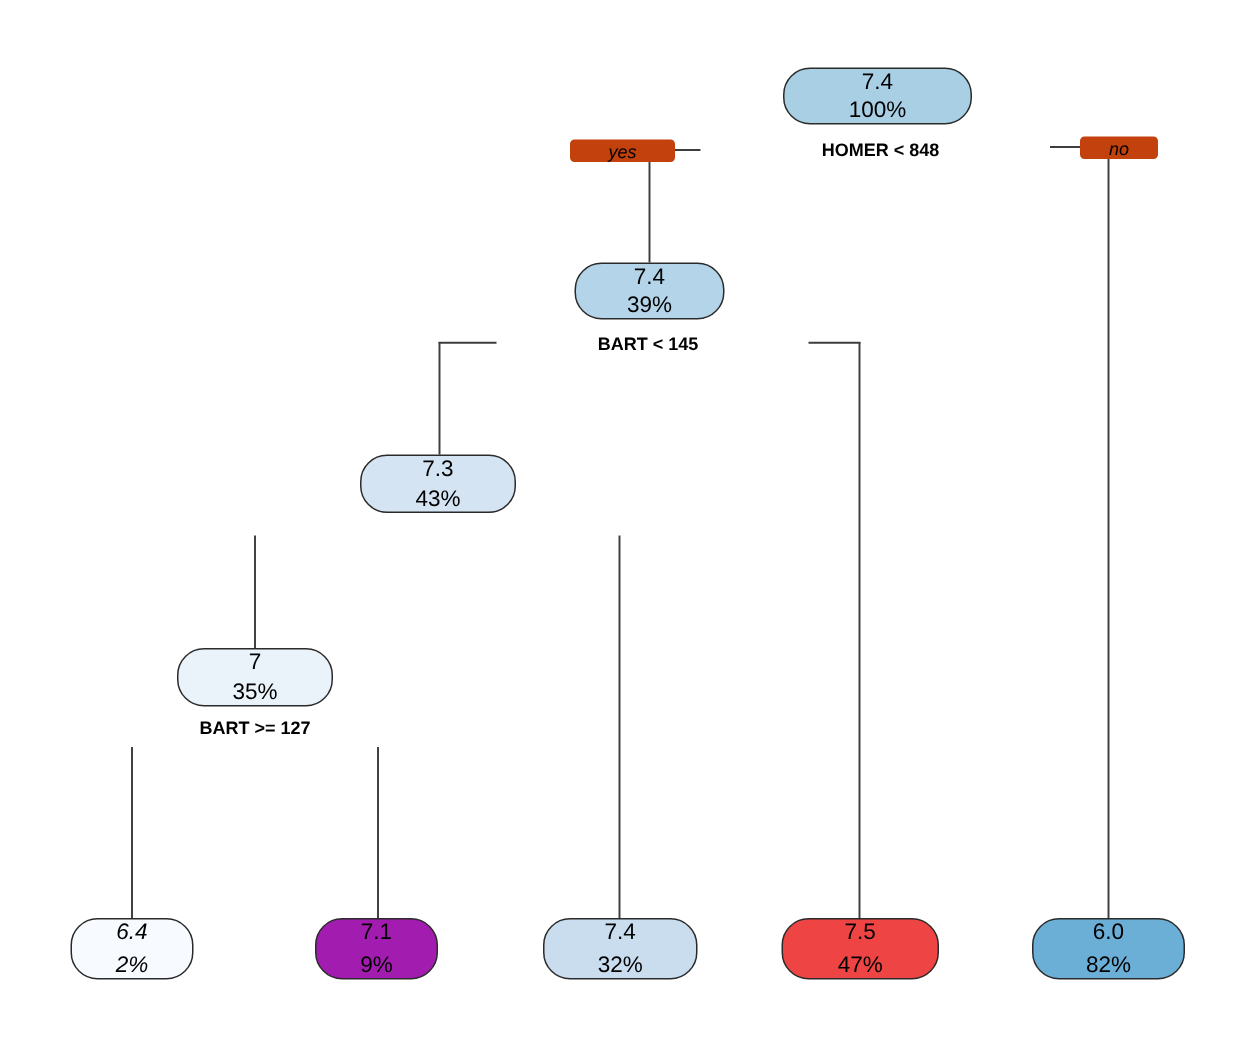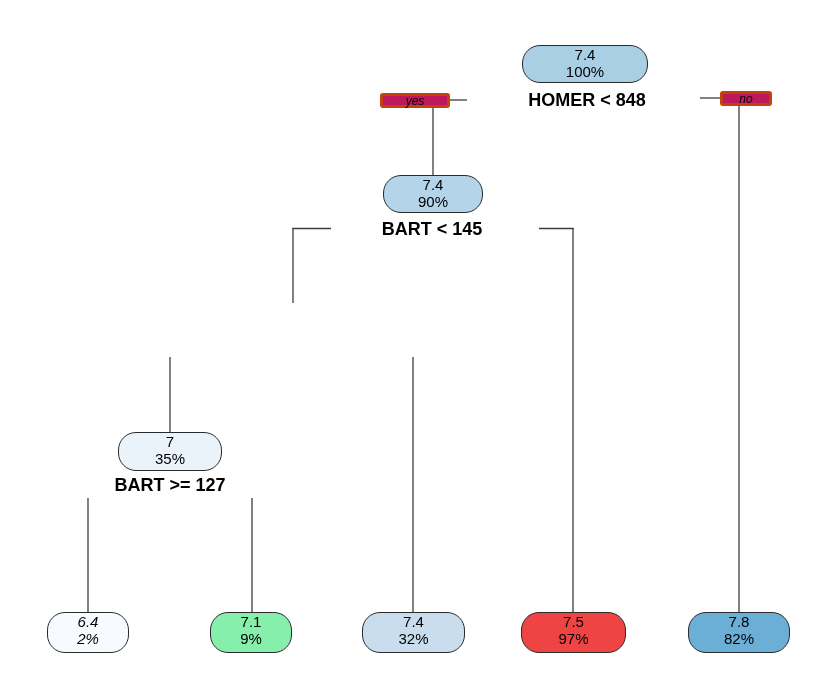--- a/index.html
+++ b/index.html
@@ -14,42 +14,42 @@
   }
   .edges { position: absolute; left: 0; top: 0; width: 836px; height: 697px; }
   .node {
     position: absolute;
     box-sizing: border-box;
     border: 1.3px solid #2b2b2b;
     border-radius: 18px;
     display: flex;
     flex-direction: column;
     align-items: center;
-    justify-content: flex-start;
+    justify-content: space-between;
     font-size: 15px;
     line-height: 17px;
     text-align: center;
     background: #ffffff;
   }
   .split-label {
     position: absolute;
     transform: translateX(-50%);
     font-weight: bold;
-    font-size: 18px;
+    font-size: 12px;
     line-height: 18px;
     white-space: nowrap;
     background: #ffffff;
     padding: 0 14px;
   }
   .branch-label {
     position: absolute;
     box-sizing: border-box;
-    border: 3px solid #c2410c;
+    border: 5px solid #c2410c;
     border-radius: 3px;
-    background: #be185d;
+    background: #c2410c;
     display: flex;
     align-items: center;
     justify-content: center;
     font-size: 12px;
     font-style: italic;
     line-height: 12px;
   }
 </style>
 </head>
 <body>
@@ -77,49 +77,53 @@
     <span>7.4</span>
     <span>100%</span>
   </div>
   <div class="split-label" style="left:587px; top:91px;">HOMER &lt; 848</div>
 
   <div class="branch-label" style="left:380px; top:93px; width:70px; height:15px;">yes</div>
   <div class="branch-label" style="left:720px; top:91px; width:52px; height:15px;">no</div>
 
   <div class="node" style="left: 383px; top: 175px; width: 100px; height: 38px; background: rgb(180, 212, 233);">
     <span>7.4</span>
-    <span>90%</span>
+    <span>39%</span>
   </div>
   <div class="split-label" style="left:432px; top:220px;">BART &lt; 145</div>
 
+  <div class="node" style="left: 240px; top: 303px; width: 104px; height: 39px; background: rgb(212, 228, 243);">
+    <span>7.3</span>
+    <span>43%</span>
+  </div>
 
   <div class="node" style="left: 118px; top: 432px; width: 104px; height: 39px; background: rgb(234, 242, 250);">
     <span>7</span>
     <span>35%</span>
   </div>
   <div class="split-label" style="left:170px; top:476px;">BART &gt;= 127</div>
 
   <div class="node" style="left: 47px; top: 612px; width: 82px; height: 41px; background: rgb(247, 251, 255); font-style: italic;">
     <span>6.4</span>
     <span>2%</span>
   </div>
 
-  <div class="node" style="left: 210px; top: 612px; width: 82px; height: 41px; background: #86efac;">
+  <div class="node" style="left: 210px; top: 612px; width: 82px; height: 41px; background: #a21caf;">
     <span>7.1</span>
     <span>9%</span>
   </div>
 
   <div class="node" style="left: 362px; top: 612px; width: 103px; height: 41px; background: rgb(201, 221, 239);">
     <span>7.4</span>
     <span>32%</span>
   </div>
 
   <div class="node" style="left: 521px; top: 612px; width: 105px; height: 41px; background: #ef4444;">
     <span>7.5</span>
-    <span>97%</span>
+    <span>47%</span>
   </div>
 
   <div class="node" style="left: 688px; top: 612px; width: 102px; height: 41px; background: rgb(107, 174, 214);">
-    <span>7.8</span>
+    <span>6.0</span>
     <span>82%</span>
   </div>
 
 </div>
 
 </body></html>

